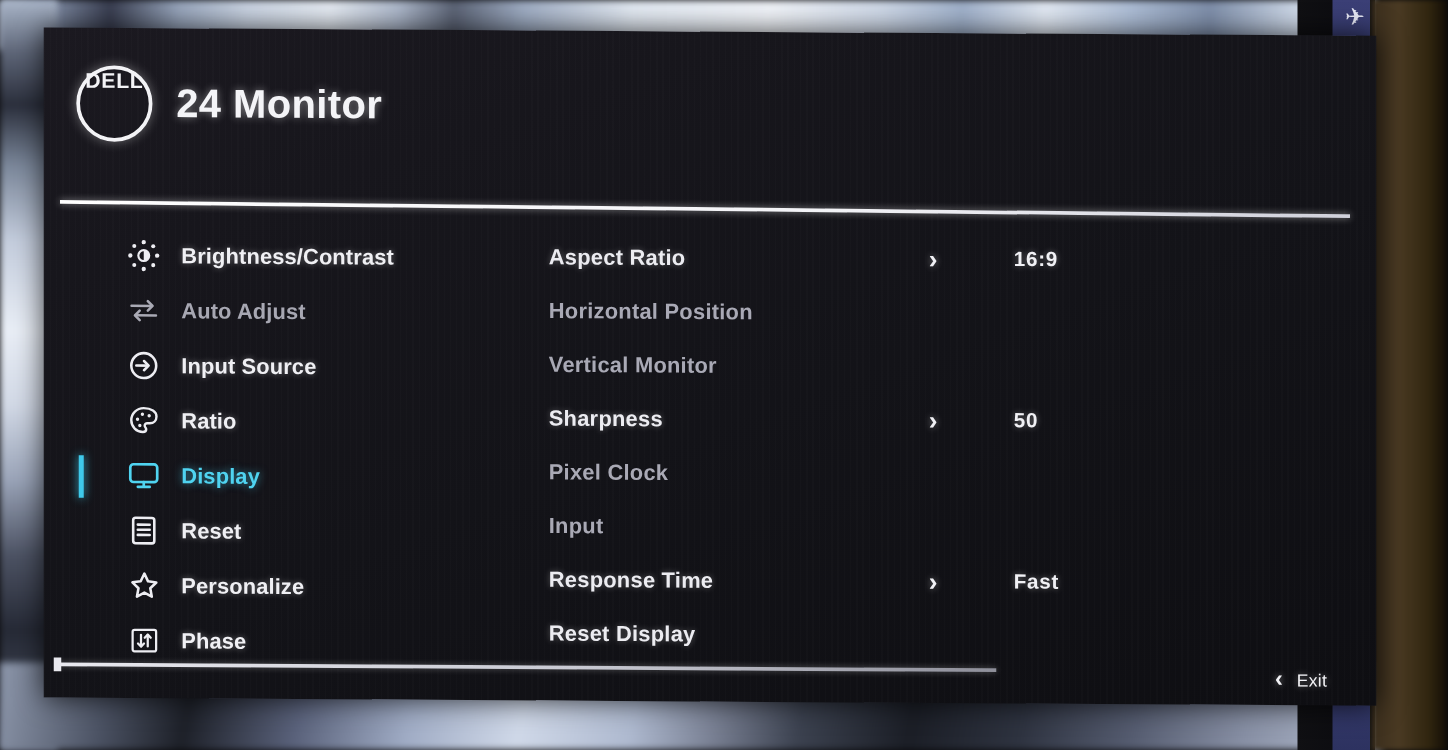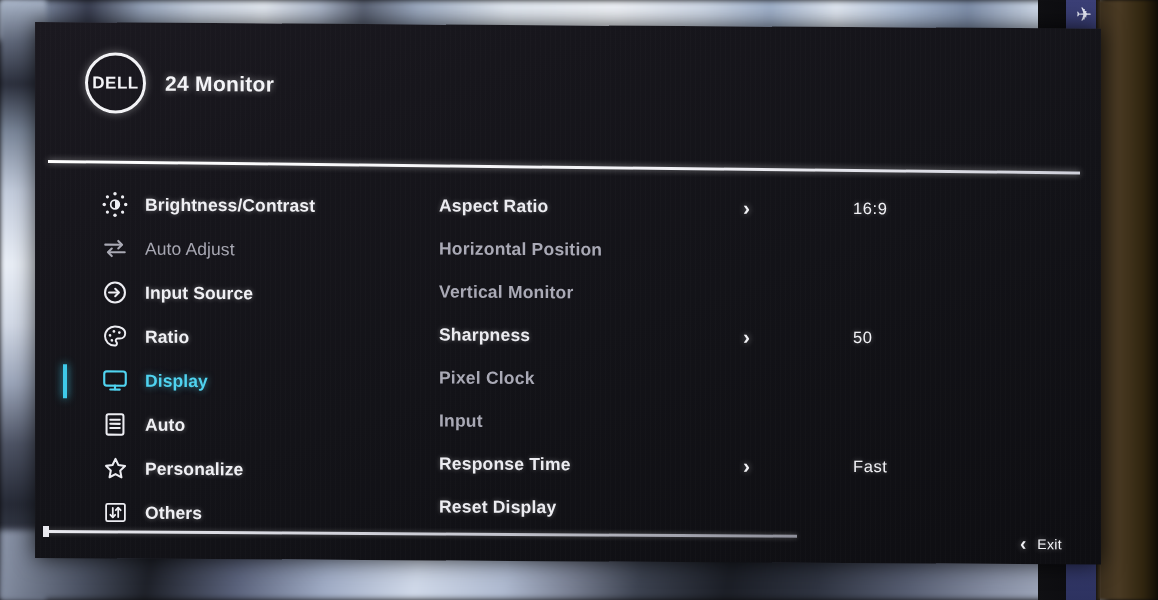--- a/index.html
+++ b/index.html
@@ -84,30 +84,29 @@
       rgba(255,255,255,.020) 0px, rgba(255,255,255,.020) 1px,
       rgba(0,0,0,0) 1px, rgba(0,0,0,0) 5px);
     opacity:.65;
   }
   .osd-inner { position:absolute; inset:0; }
 
   
   .osd-header { position:absolute; left:26px; top:30px; display:flex; align-items:center; gap:19px; }
   .dell-logo {
     width:61px; height:61px; border-radius:50%;
-    border:3px solid #f3f3f6; display:flex; align-items:center; justify-content:center;
+    border:3px solid #f3f3f6; display:flex; justify-content:center;
     box-shadow:0 0 9px rgba(255,255,255,.35);
-    margin-left:24px;
   }
   .dell-logo span {
     color:#f3f3f6; font-size:17px; font-weight:bold; letter-spacing:.5px;
     font-family:"Liberation Sans", sans-serif;
   }
   .osd-title {
-    color:#f4f4f7; font-size:21px; font-weight:bold; letter-spacing:.3px;
+    color:#f4f4f7; font-size:32px; font-weight:bold; letter-spacing:.3px;
     text-shadow:0 0 7px rgba(255,255,255,.45);
   }
   .header-rule {
     position:absolute; left:13px; top:138px; width:1032px; height:3px;
     background:linear-gradient(90deg,#fff 0%,#f2f2f6 60%,#cfd0da 100%);
     box-shadow:0 0 6px rgba(255,255,255,.5);
     transform:rotate(0.28deg); transform-origin:left center;
   }
 
   
@@ -119,21 +118,21 @@
   .nav-item .ico {
     position:absolute; left:52px; width:28px; height:28px;
     display:flex; align-items:center; justify-content:center;
     color:#ededf2;
   }
   .nav-item .lbl {
     margin-left:44px; font-size:17.5px; font-weight:bold; color:#f0f0f4;
     letter-spacing:.1px; text-shadow:0 0 5px rgba(255,255,255,.35);
     white-space:nowrap;
   }
-  .nav-item.dim .lbl { color:#a7a7b2; font-weight:normal; text-shadow:none; }
+  .nav-item.dim .lbl { color:#a7a7b2; font-weight:bold; text-shadow:none; }
   .nav-item.dim .ico { color:#a9a9b4; }
   .nav-item.active .lbl { color:#4fd3f0; text-shadow:0 0 7px rgba(79,211,240,.6); }
   .nav-item.active .ico { color:#4fd3f0; }
   .nav-item.active .sel-bar {
     position:absolute; left:14px; top:6px; width:4px; height:34px;
     background:#3ec9ea; box-shadow:0 0 8px rgba(62,201,234,.85);
   }
 
   
   .opts { position:absolute; left:404px; top:160px; width:640px; }
@@ -143,22 +142,22 @@
   .opt-label {
     font-size:17.5px; color:#ececf1; letter-spacing:.2px;
     text-shadow:0 0 5px rgba(255,255,255,.3); white-space:nowrap;font-weight:bold;
   }
   .opt-row.dim .opt-label { color:#a9a9b5; text-shadow:none; }
   .opt-arrow {
     position:absolute; left:304px; font-size:21px; font-weight:bold; color:#f1f1f5;
     text-shadow:0 0 6px rgba(255,255,255,.45); line-height:1;
   }
   .opt-value {
-    position:absolute; left:372px; font-size:16.5px; font-weight:normal; color:#f1f1f5;
-    letter-spacing:.6px; text-shadow:0 0 5px rgba(255,255,255,.35); white-space:nowrap;margin-left:42px;
+    position:absolute; left:372px; font-size:16.5px; font-weight:bold; color:#f1f1f5;
+    letter-spacing:.6px; text-shadow:0 0 5px rgba(255,255,255,.35); white-space:nowrap;
   }
 
   
   .footer-rule {
     position:absolute; left:12px; top:508px; width:750px; height:3px;
     background:linear-gradient(90deg,#e9e9ef 0%, #c9cad3 55%, #8e8f9a 100%);
     box-shadow:0 0 5px rgba(255,255,255,.3);
   }
   .footer-rule-cap {
     position:absolute; left:8px; top:504px; width:6px; height:11px; background:#e9e9ef;
@@ -267,41 +266,41 @@
         </div>
         <div class="nav-item ">
           <span class="ico">
             <svg width="24" height="26" viewBox="0 0 22 24" fill="none" stroke="currentColor" stroke-width="1.9" stroke-linecap="round" stroke-linejoin="round">
       <rect x="3.2" y="2.6" width="15.6" height="18.8" rx="1.8"></rect>
       <path d="M6.6 7.6h8.8"></path>
               <path d="M6.6 11.4h8.8"></path>
               <path d="M6.6 15.2h8.8"></path>
     </svg>
           </span>
-          <span class="lbl">Auto</span>
+          <span class="lbl">Reset</span>
         </div>
         <div class="nav-item ">
           <span class="ico">
             <svg width="27" height="26" viewBox="0 0 24 24" fill="none" stroke="currentColor" stroke-width="1.9" stroke-linejoin="round">
       <path d="M12 3.1l2.72 5.72 6.1.82-4.46 4.3 1.12 6.2L12 17.2l-5.48 2.94 1.12-6.2L3.18 9.64l6.1-.82z"></path>
     </svg>
           </span>
           <span class="lbl">Personalize</span>
         </div>
         <div class="nav-item ">
           <span class="ico">
             <svg width="25" height="24" viewBox="0 0 24 24" fill="none" stroke="currentColor" stroke-width="1.8" stroke-linecap="round" stroke-linejoin="round">
       <rect x="2.6" y="3.4" width="18.8" height="17.2" rx="1.6"></rect>
       <path d="M9.3 7.4v9.2"></path>
               <polyline points="6.9,14.3 9.3,16.8 11.7,14.3"></polyline>
       <path d="M14.7 16.6V7.4"></path>
               <polyline points="12.3,9.7 14.7,7.2 17.1,9.7"></polyline>
     </svg>
           </span>
-          <span class="lbl">Others</span>
+          <span class="lbl">Phase</span>
         </div>
       </div>
 
     <div class="opts" id="opt-list">
         <div class="opt-row ">
           <span class="opt-label">Aspect Ratio</span>
           <span class="opt-arrow">›</span>
           <span class="opt-value">16:9</span>
         </div>
         <div class="opt-row dim">

